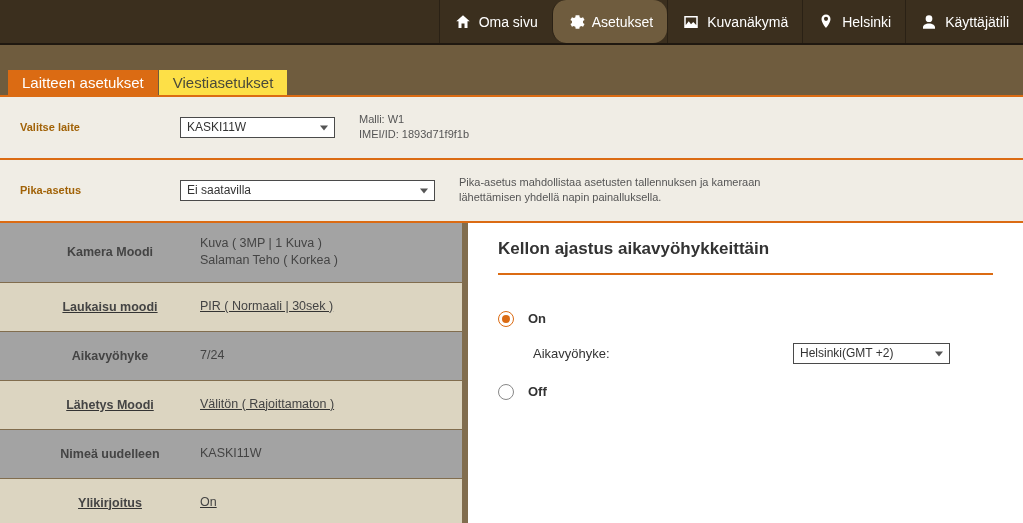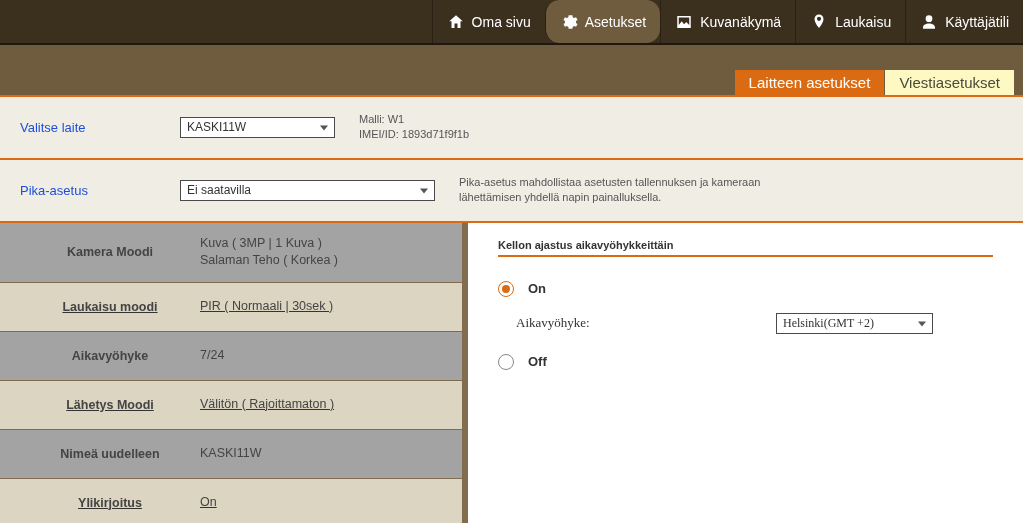--- a/index.html
+++ b/index.html
@@ -40,55 +40,54 @@
     }
     .top-nav-item svg { fill: #fff; }
 
     
     .tab-bar-wrap {
       background: #6f5c3e;
       padding: 24px 8px 0 8px;
       height: 50px;
       display: flex;
       align-items: flex-end;
-      justify-content: flex-end;
     }
     .tab {
       padding: 4px 14px;
       font-size: 15px;
       color: #fff;
       cursor: pointer;
       margin-right: 1px;
     }
     .tab.active {
       background: #db6b13;
       color: #fff;
     }
     .tab.inactive {
-      background: #fef9c3;
+      background: #fde047;
       color: #4a4a3a;
     }
 
     
     .content {
       border-top: 2px solid #db6b13;
     }
 
     
     .row {
       display: flex;
       align-items: center;
       padding: 15px 20px;
       background: #f0ede5;
     }
     .row-label {
       width: 160px;
-      font-weight: normal;
-      color: #1d4ed8;
-      font-size: 13px;
+      font-weight: bold;
+      color: #a16207;
+      font-size: 11px;
     }
     .row-control { display: flex; align-items: center; }
     .row-info {
       margin-left: 24px;
       font-size: 11px;
       color: #555;
       line-height: 1.4;
     }
 
     .select-box {
@@ -153,25 +152,25 @@
 
     .right-col {
       flex: 1;
       background: #fff;
     }
     .right-inner {
       padding: 16px 30px;
     }
     .section-title {
       font-weight: bold;
-      font-size: 11px;
+      font-size: 17px;
       color: #333;
-      padding-bottom: 4px;
+      padding-bottom: 14px;
       border-bottom: 2px solid #db6b13;
-      margin-bottom: 24px;
+      margin-bottom: 36px;
     }
 
     .radio-row {
       display: flex;
       align-items: center;
       gap: 14px;
       margin-bottom: 16px;
     }
     .radio-row .r-label {
       font-weight: bold;
@@ -188,23 +187,22 @@
     }
     .radio.checked::before {
       content: "";
       width: 8px; height: 8px;
       background: #db6b13;
       border-radius: 50%;
     }
     .radio.checked { border-color: #db6b13; }
 
     .sub-block {
-      margin-left: 18px;
+      margin-left: 35px;
       margin-bottom: 20px;
-      font-family: Liberation Serif, serif;
     }
     .sub-row {
       display: flex;
       align-items: center;
       margin-bottom: 14px;
     }
     .sub-label {
       width: 260px;
       font-size: 13px;
       color: #333;
@@ -247,21 +245,21 @@
         </svg>
     </span>
     <span>Kuvanäkymä</span>
   </div>
   <div class="top-nav-item">
     <span class="nav-icon">
       <svg width="18" height="18" viewBox="0 0 24 24">
           <path d="M12 2a6 6 0 0 0-6 6c0 5 6 12 6 12s6-7 6-12a6 6 0 0 0-6-6zm0 8.5A2.5 2.5 0 1 1 12 5a2.5 2.5 0 0 1 0 5.5z"></path>
         </svg>
     </span>
-    <span>Laukaisu</span>
+    <span>Helsinki</span>
   </div>
   <div class="top-nav-item">
     <span class="nav-icon">
       <svg width="18" height="18" viewBox="0 0 24 24">
           <path d="M12 12a4.5 4.5 0 1 0 0-9 4.5 4.5 0 0 0 0 9zm0 2c-4.5 0-8 2.2-8 5v2h16v-2c0-2.8-3.5-5-8-5z"></path>
         </svg>
     </span>
     <span>Käyttäjätili</span>
   </div>
 </div>

